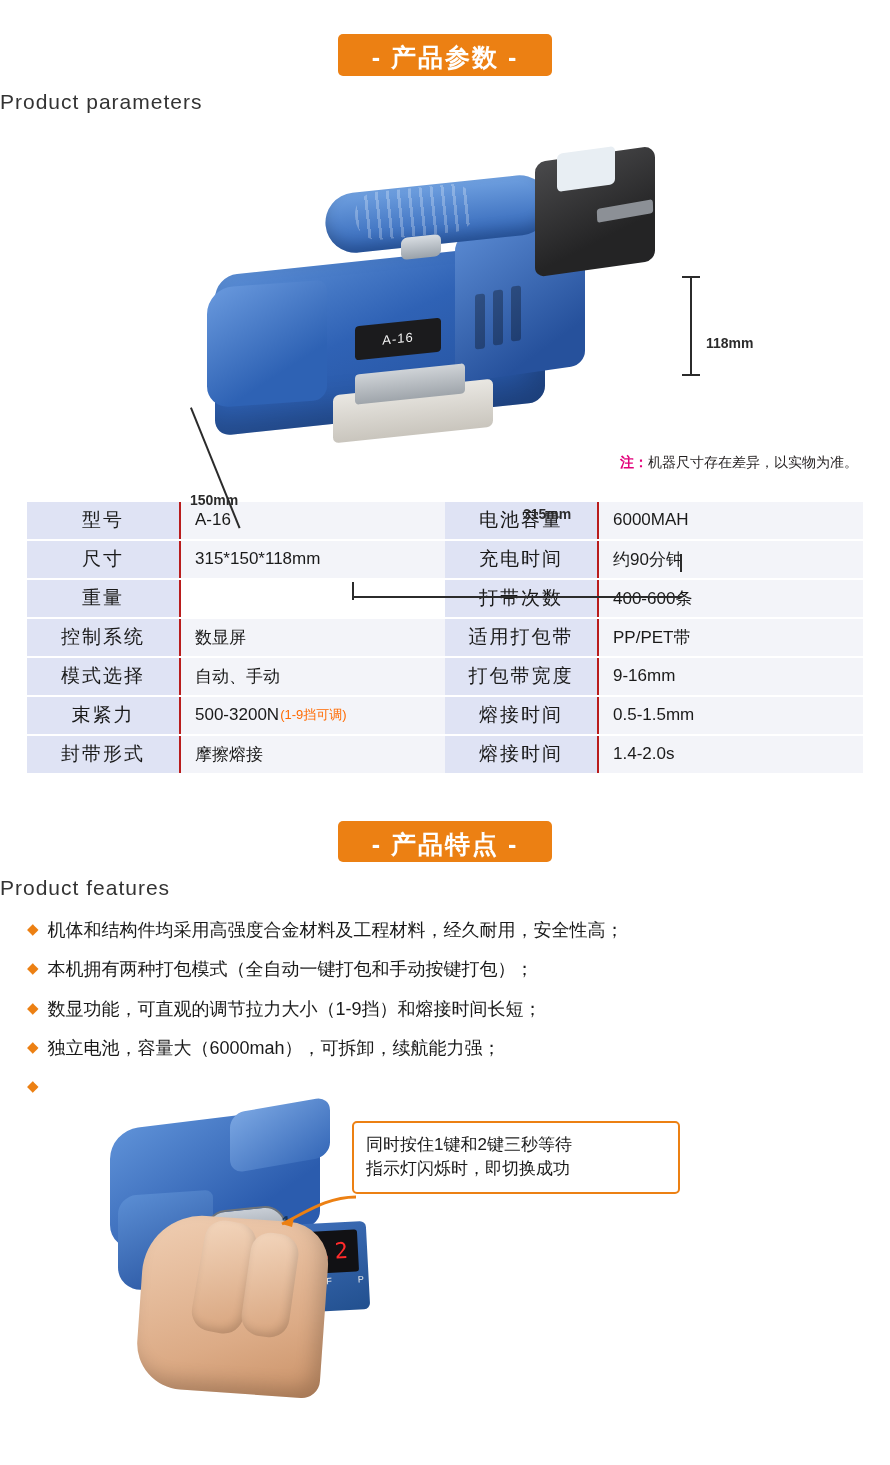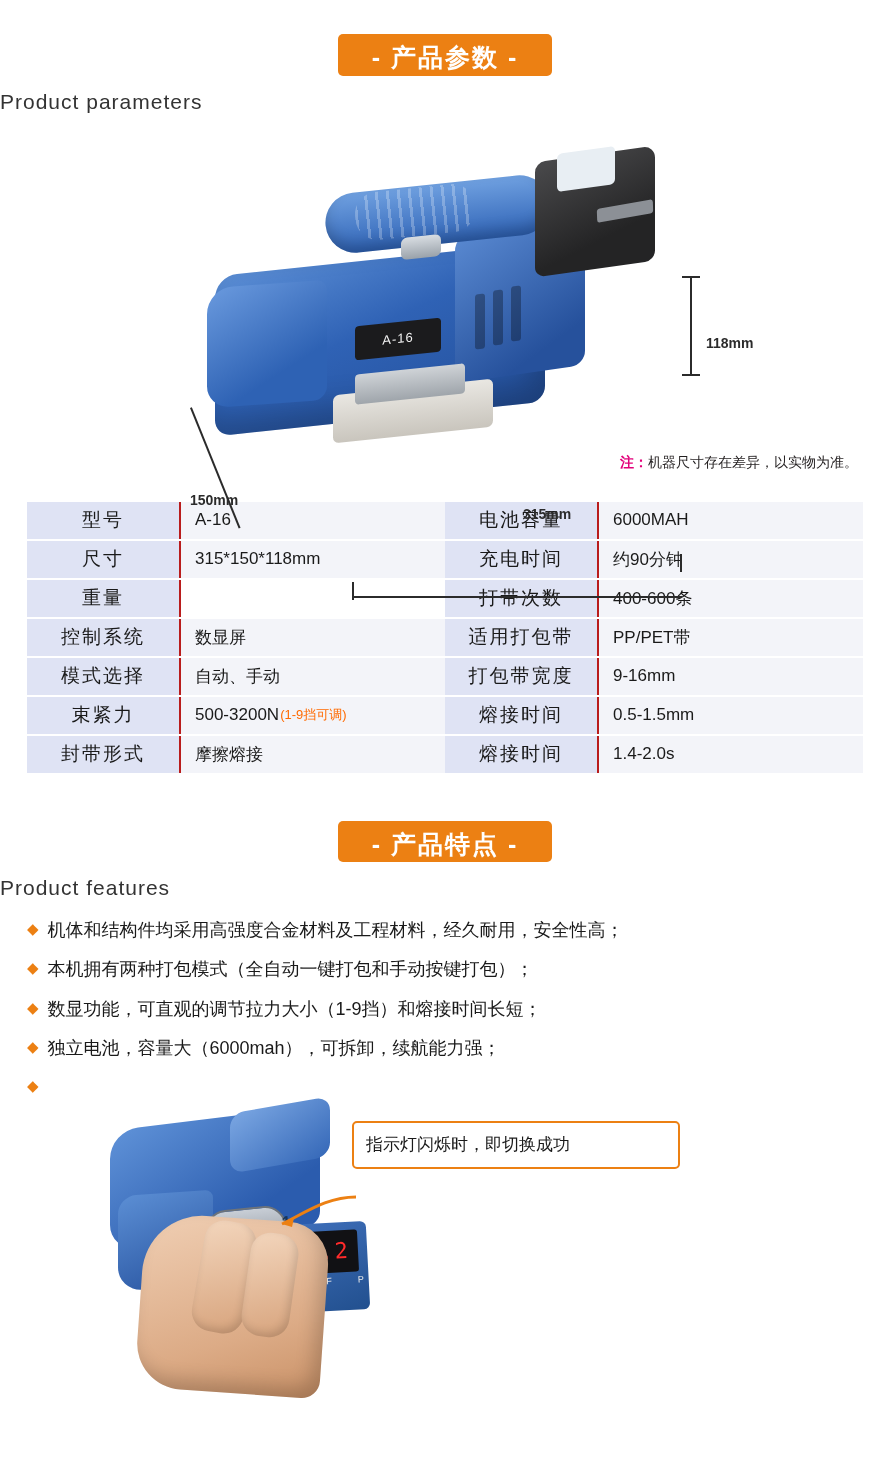--- a/index.html
+++ b/index.html
@@ -611,15 +611,16 @@
   <div class="hand"></div>
   <div class="finger" style="left:198px; top:108px; width:52px; height:112px; transform:rotate(10deg);"></div>
   <div class="finger" style="left:246px; top:120px; width:48px; height:104px; transform:rotate(8deg);"></div>
 
   <svg class="callout-arrow" viewBox="0 0 90 40">
     <path d="M88,6 C60,6 40,20 14,33" stroke="#ec8013" stroke-width="3" fill="none"></path>
     <polygon points="14,33 26,27 24,36" fill="#ec8013"></polygon>
   </svg>
 
   <div class="callout">
+    <div>同时按住1键和2键三秒等待</div>
     <div>指示灯闪烁时，即切换成功</div>
   </div>
 </div>
 
 </body></html>

